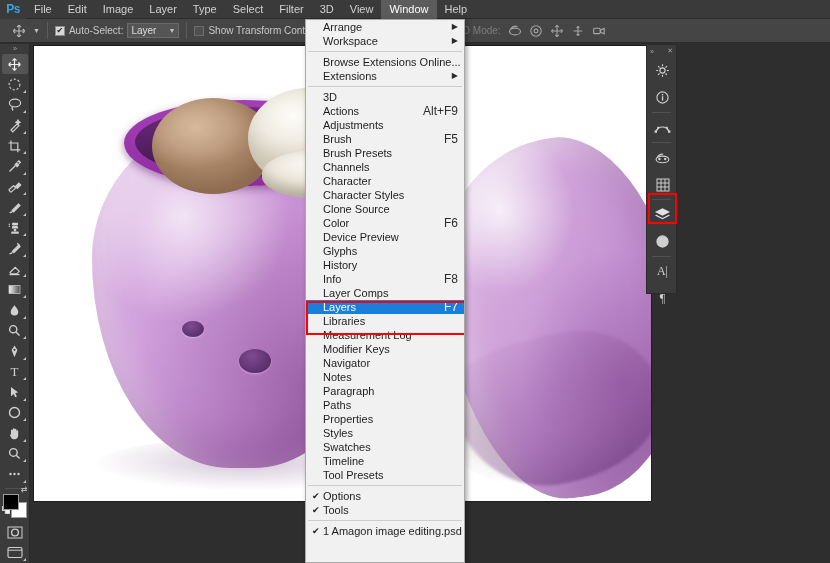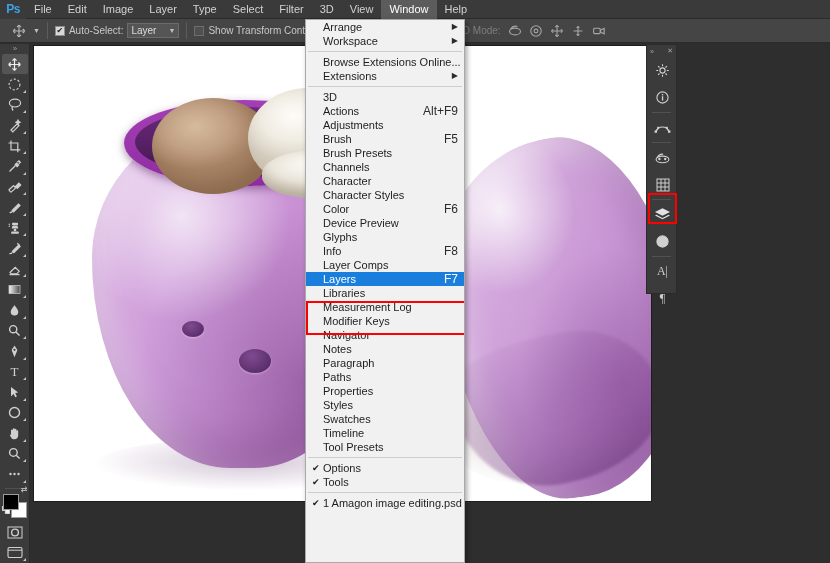--- a/index.html
+++ b/index.html
@@ -714,28 +714,34 @@
       <div class="mi">
         <span class="lbl">Channels</span>
       </div>
       <div class="mi">
         <span class="lbl">Character</span>
       </div>
       <div class="mi">
         <span class="lbl">Character Styles</span>
       </div>
       <div class="mi">
+        <span class="lbl">Clone Source</span>
+      </div>
+      <div class="mi">
         <span class="lbl">Color</span>
         <span class="sc">F6</span>
       </div>
       <div class="mi">
         <span class="lbl">Device Preview</span>
       </div>
       <div class="mi">
         <span class="lbl">Glyphs</span>
+      </div>
+      <div class="mi">
+        <span class="lbl">History</span>
       </div>
       <div class="mi">
         <span class="lbl">Info</span>
         <span class="sc">F8</span>
       </div>
       <div class="mi">
         <span class="lbl">Layer Comps</span>
       </div>
       <div class="mi hl">
         <span class="lbl">Layers</span>

